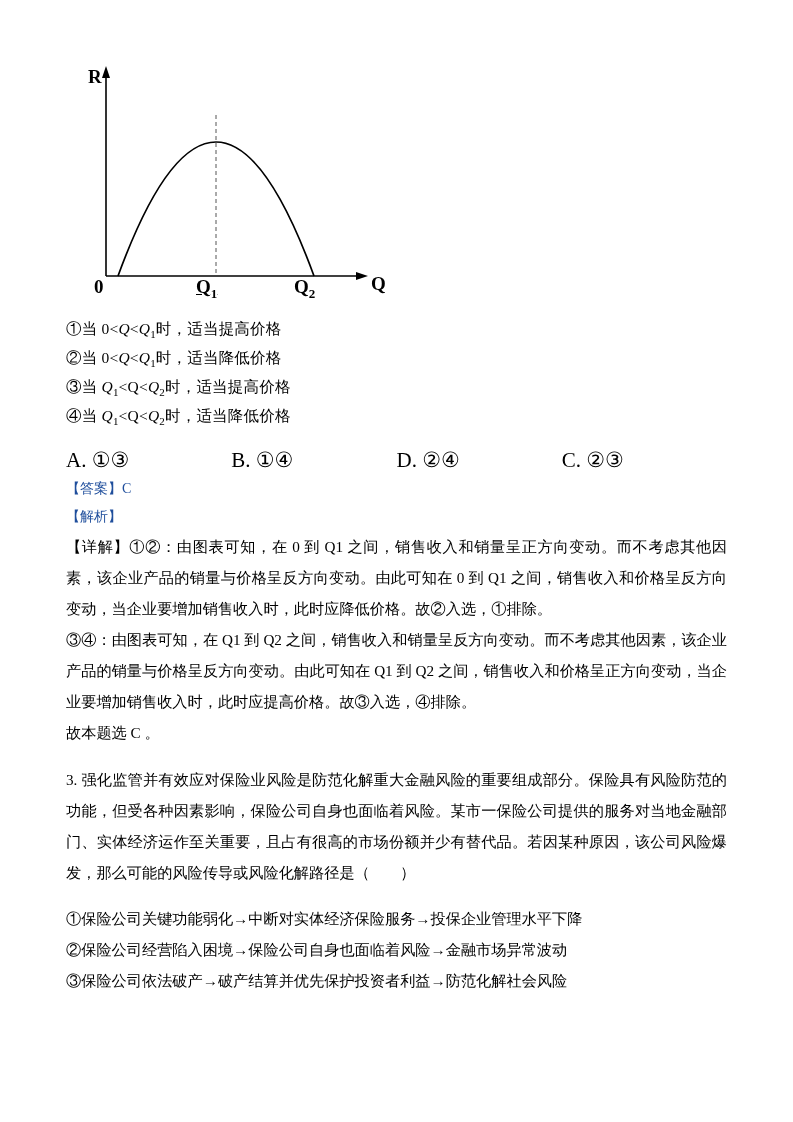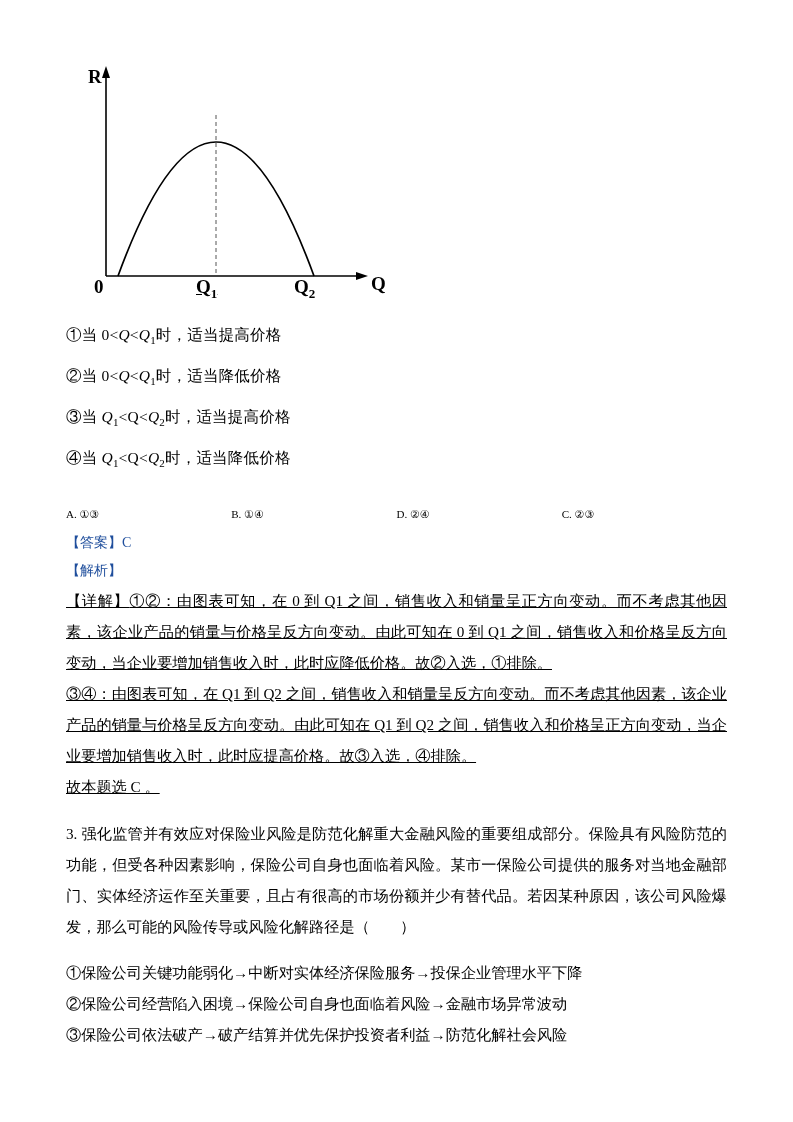--- a/index.html
+++ b/index.html
@@ -49,52 +49,51 @@
   }
   .tick-label .sub {
     font-size: 13px;
     vertical-align: sub;
     font-weight: bold;
   }
 
   
   .opt-line {
     font-size: 15.5px;
-    line-height: 36px;
+    line-height: 24px;
     letter-spacing: 0.2px;
   }
   .opt-line i {
     font-style: italic;
   }
   .opt-line .sub {
     font-size: 11px;
     vertical-align: sub;
   }
   .choices {
     display: flex;
-    font-size: 11px;
+    font-size: 21px;
     line-height: 30px;
-    margin-top: 18px;
+    margin-top: 12px;
   }
   .choices > div {
     width: 25%;
   }
   .answer, .analysis-head {
     color: #1f4e9c;
     font-size: 14px;
     line-height: 28px;
   }
   .answer .val { color: #1f4e9c; }
   .para {
     font-size: 15.2px;
     line-height: 31px;
     text-align: justify;
     text-justify: inter-ideograph;
     margin: 0;
-    text-decoration: underline;
   }
   .qnum-block {
     margin-top: 14px;
   }
   .q-body {
     font-size: 15.2px;
     line-height: 31px;
     text-align: justify;
   }
   .sub-item {

